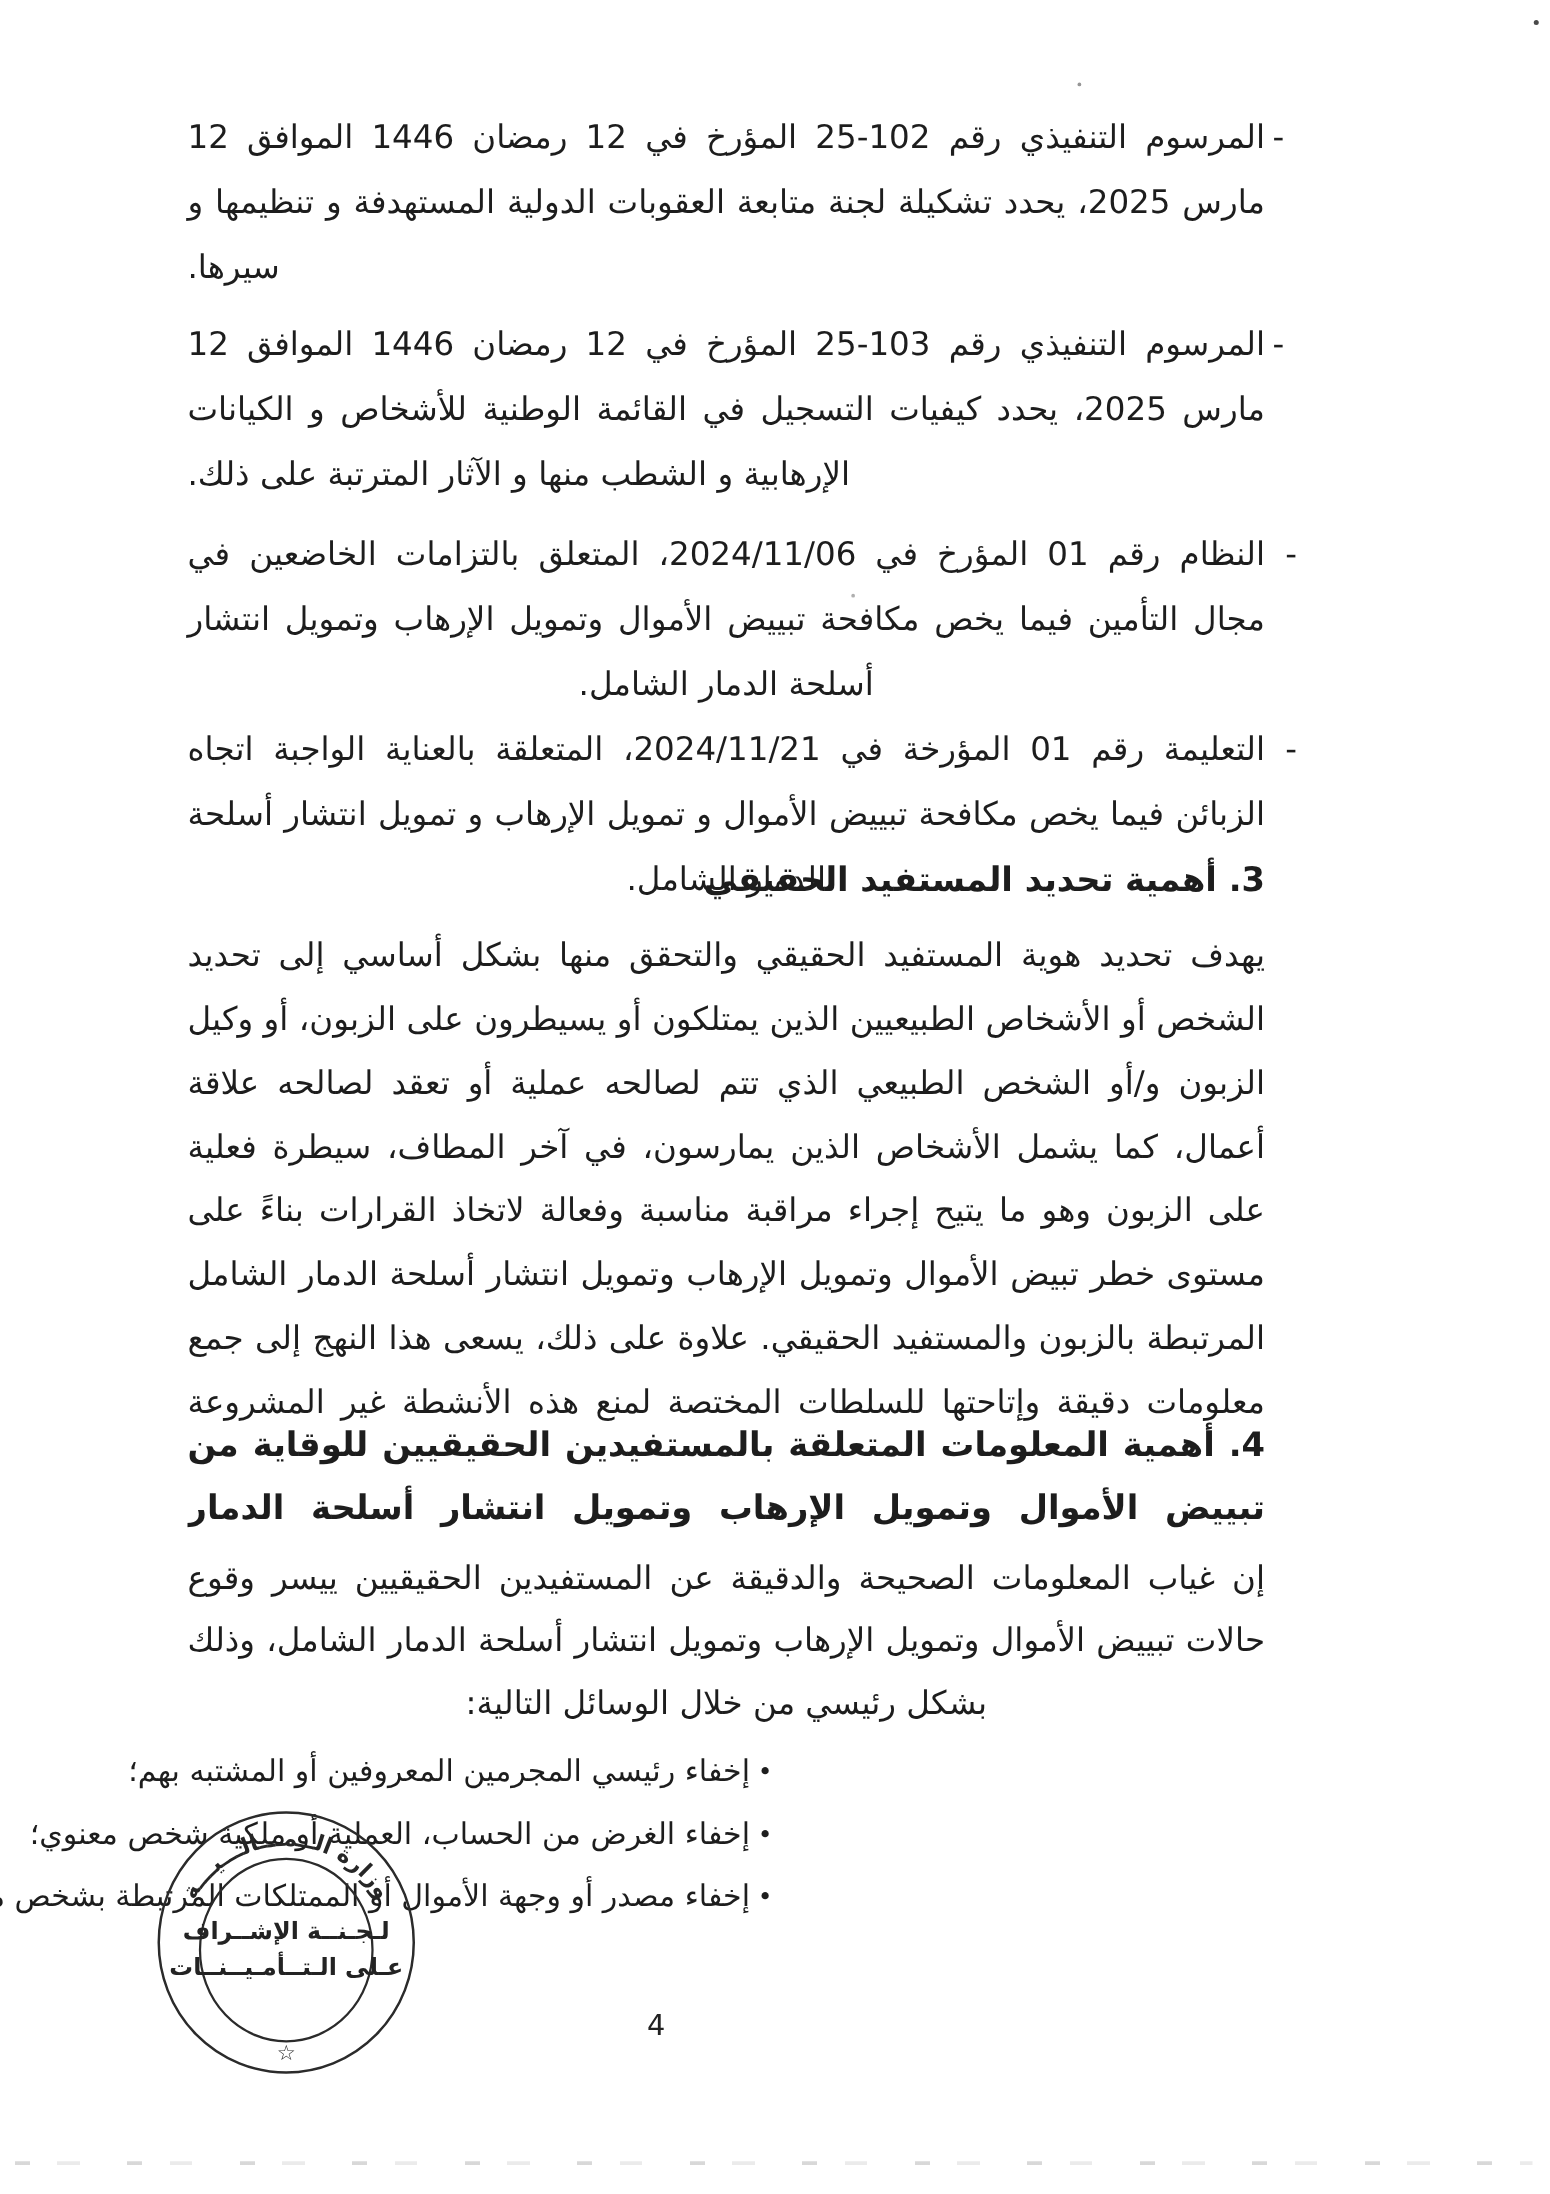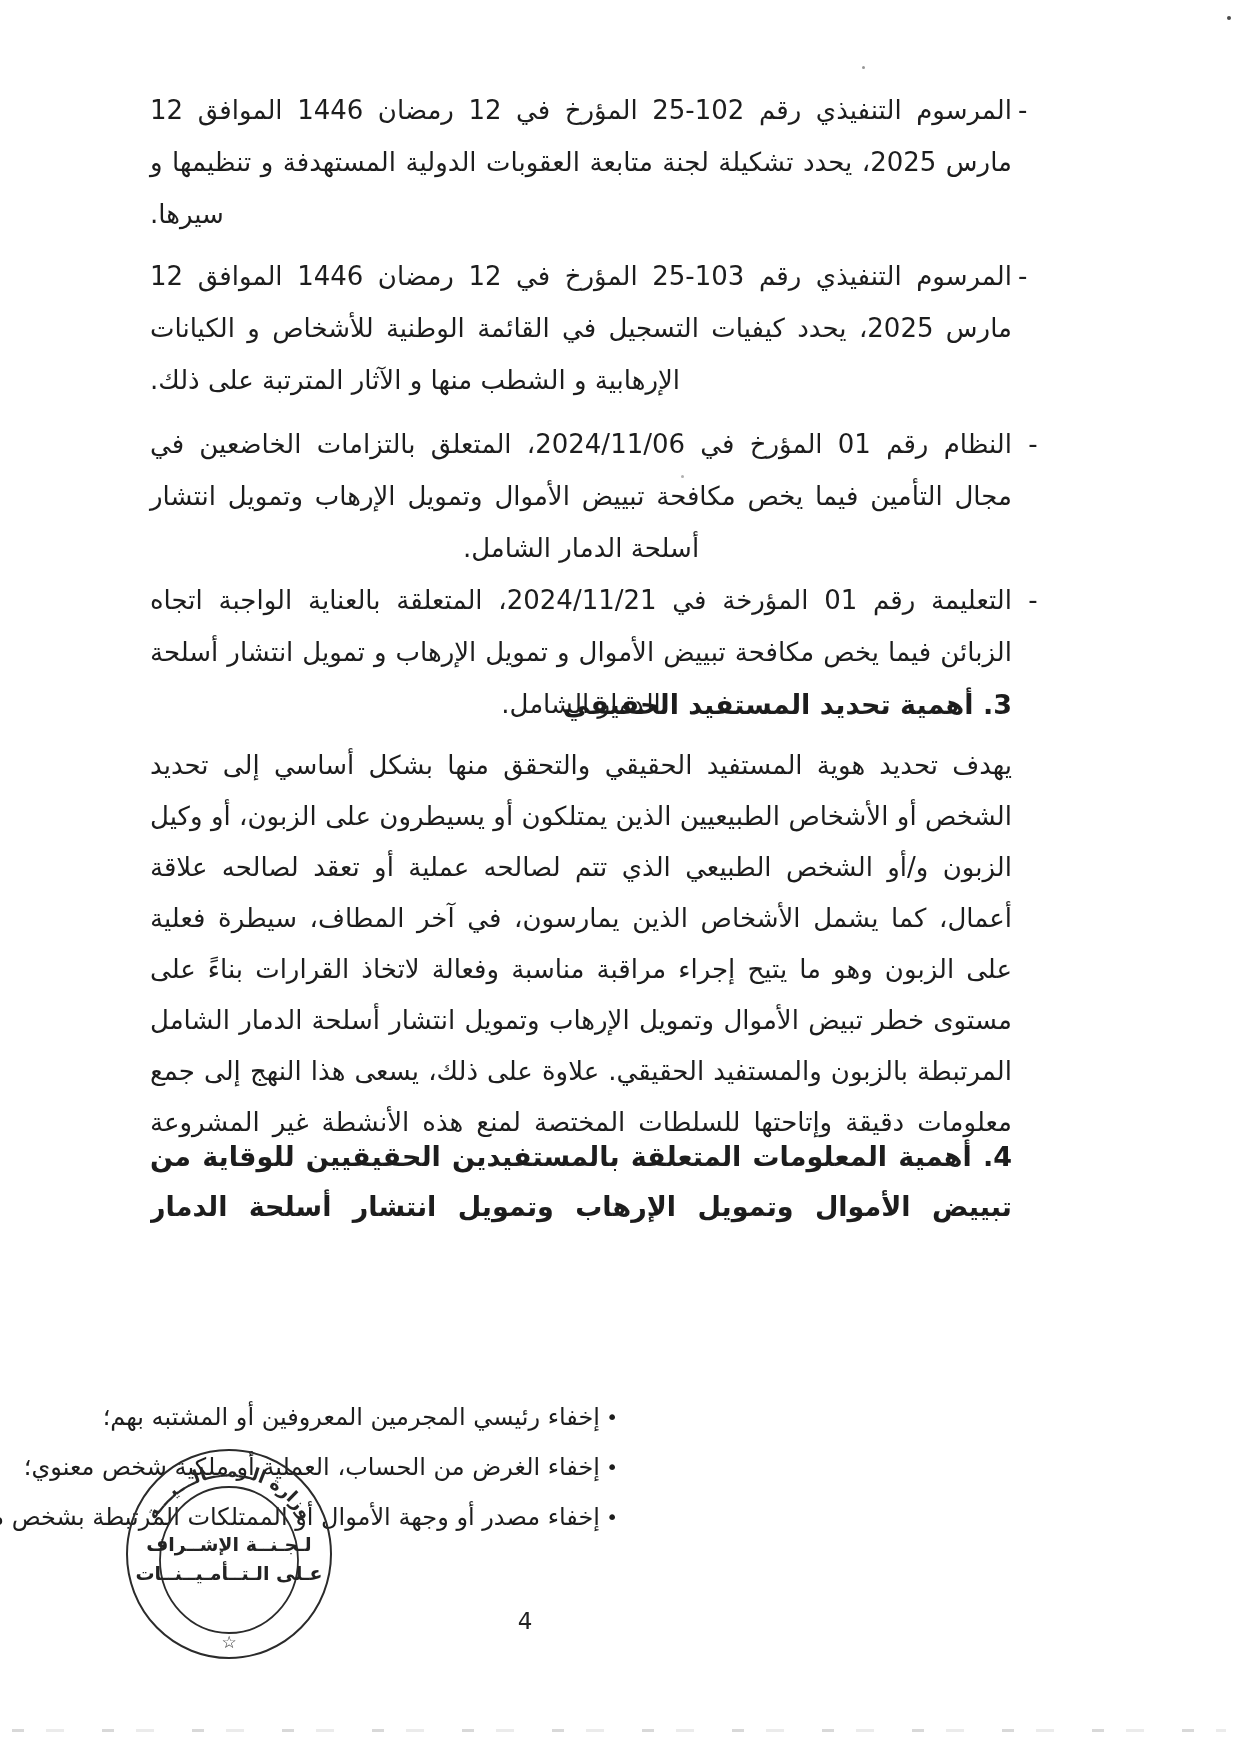--- a/index.html
+++ b/index.html
@@ -183,20 +183,21 @@
     <div class="decree-item center-last">
       <span class="decree-marker">-</span>
       <span>التعليمة رقم 01 المؤرخة في 2024/11/21، المتعلقة بالعناية الواجبة اتجاه الزبائن فيما يخص مكافحة تبييض الأموال و تمويل الإرهاب و تمويل انتشار أسلحة الدمار الشامل.</span>
     </div>
   </div>
 
   <div class="rtl-block heading3">3. أهمية تحديد المستفيد الحقيقي</div>
   <div class="rtl-block para3">يهدف تحديد هوية المستفيد الحقيقي والتحقق منها بشكل أساسي إلى تحديد الشخص أو الأشخاص الطبيعيين الذين يمتلكون أو يسيطرون على الزبون، أو وكيل الزبون و/أو الشخص الطبيعي الذي تتم لصالحه عملية أو تعقد لصالحه علاقة أعمال، كما يشمل الأشخاص الذين يمارسون، في آخر المطاف، سيطرة فعلية على الزبون وهو ما يتيح إجراء مراقبة مناسبة وفعالة لاتخاذ القرارات بناءً على مستوى خطر تبيض الأموال وتمويل الإرهاب وتمويل انتشار أسلحة الدمار الشامل المرتبطة بالزبون والمستفيد الحقيقي. علاوة على ذلك، يسعى هذا النهج إلى جمع معلومات دقيقة وإتاحتها للسلطات المختصة لمنع هذه الأنشطة غير المشروعة ومكافحتها، وتطبيق العقوبات المنصوص عليها في التشريعات السارية بشكل فعال عند الاقتضاء.</div>
 
   <div class="rtl-block heading4">4. أهمية المعلومات المتعلقة بالمستفيدين الحقيقيين للوقاية من تبييض الأموال وتمويل الإرهاب وتمويل انتشار أسلحة الدمار الشامل</div>
+  <div class="rtl-block para4">إن غياب المعلومات الصحيحة والدقيقة عن المستفيدين الحقيقيين ييسر وقوع حالات تبييض الأموال وتمويل الإرهاب وتمويل انتشار أسلحة الدمار الشامل، وذلك بشكل رئيسي من خلال الوسائل التالية:</div>
 
   <div class="rtl-block bullet-list">
     <div class="bullet-item">
       <span class="bullet-dot">•</span>
       <span>إخفاء رئيسي المجرمين المعروفين أو المشتبه بهم؛</span>
     </div>
     <div class="bullet-item">
       <span class="bullet-dot">•</span>
       <span>إخفاء الغرض من الحساب، العملية أو ملكية شخص معنوي؛</span>
     </div>

